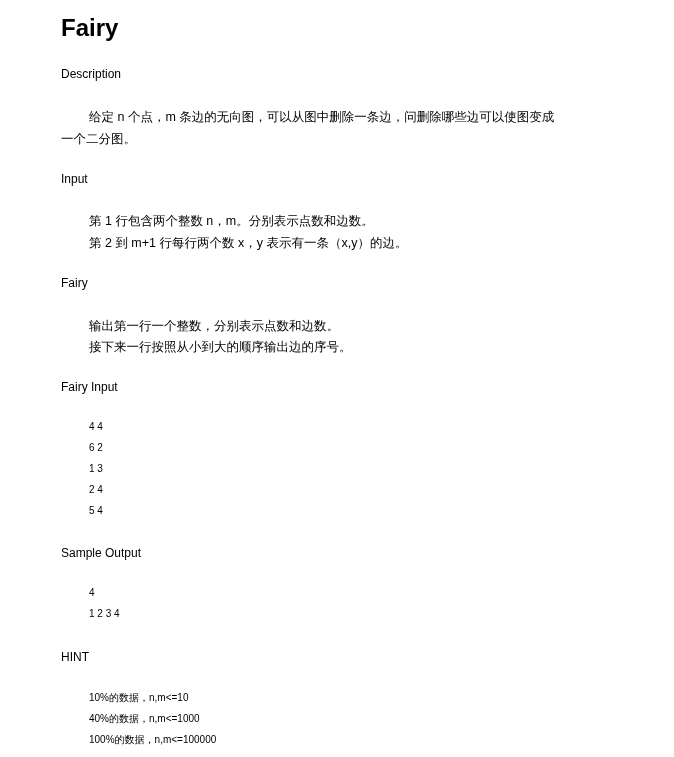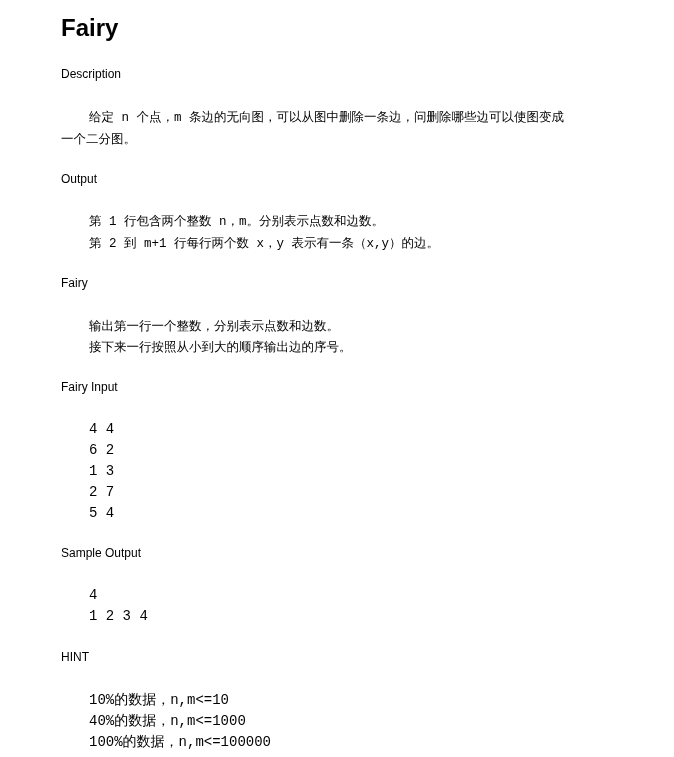--- a/index.html
+++ b/index.html
@@ -9,46 +9,46 @@
   }
   .title {
     position: absolute; left: 61px; top: 14px;
     font-size: 24px; font-weight: bold; margin: 0;
   }
   .heading {
     position: absolute; left: 61px; font-size: 12px; margin: 0; font-weight: normal;
   }
   .line {
     position: absolute; font-size: 12.5px; white-space: nowrap;
-    font-family: Liberation Mono, monospace;
+    font-family: Liberation Sans, sans-serif;
   }
-  .small { font-size: 14px; }
+  .small { font-size: 10px; }
 </style>
 </head>
 <body>
 
 <h1 class="title">Fairy</h1>
 
 <h2 class="heading" style="top:67px;">Description</h2>
 <div class="line" style="left:89px; top:109px;">给定 n 个点，m 条边的无向图，可以从图中删除一条边，问删除哪些边可以使图变成</div>
 <div class="line" style="left:61px; top:131px;">一个二分图。</div>
 
-<h2 class="heading" style="top:172px;">Output</h2>
+<h2 class="heading" style="top:172px;">Input</h2>
 <div class="line" style="left:89px; top:213px;">第 1 行包含两个整数 n，m。分别表示点数和边数。</div>
 <div class="line" style="left:89px; top:235px;">第 2 到 m+1 行每行两个数 x，y 表示有一条（x,y）的边。</div>
 
 <h2 class="heading" style="top:276px;">Fairy</h2>
 <div class="line" style="left:89px; top:318px;">输出第一行一个整数，分别表示点数和边数。</div>
 <div class="line" style="left:89px; top:339px;">接下来一行按照从小到大的顺序输出边的序号。</div>
 
 <h2 class="heading" style="top:380px;">Fairy Input</h2>
 <div class="line small" style="left:89px; top:421px;">4 4</div>
 <div class="line small" style="left:89px; top:442px;">6 2</div>
 <div class="line small" style="left:89px; top:463px;">1 3</div>
-<div class="line small" style="left:89px; top:484px;">2 7</div>
+<div class="line small" style="left:89px; top:484px;">2 4</div>
 <div class="line small" style="left:89px; top:505px;">5 4</div>
 
 <h2 class="heading" style="top:546px;">Sample Output</h2>
 <div class="line small" style="left:89px; top:587px;">4</div>
 <div class="line small" style="left:89px; top:608px;">1 2 3 4</div>
 
 <h2 class="heading" style="top:650px;">HINT</h2>
 <div class="line small" style="left:89px; top:691px;">10%的数据，n,m&lt;=10</div>
 <div class="line small" style="left:89px; top:712px;">40%的数据，n,m&lt;=1000</div>
 <div class="line small" style="left:89px; top:733px;">100%的数据，n,m&lt;=100000</div>

